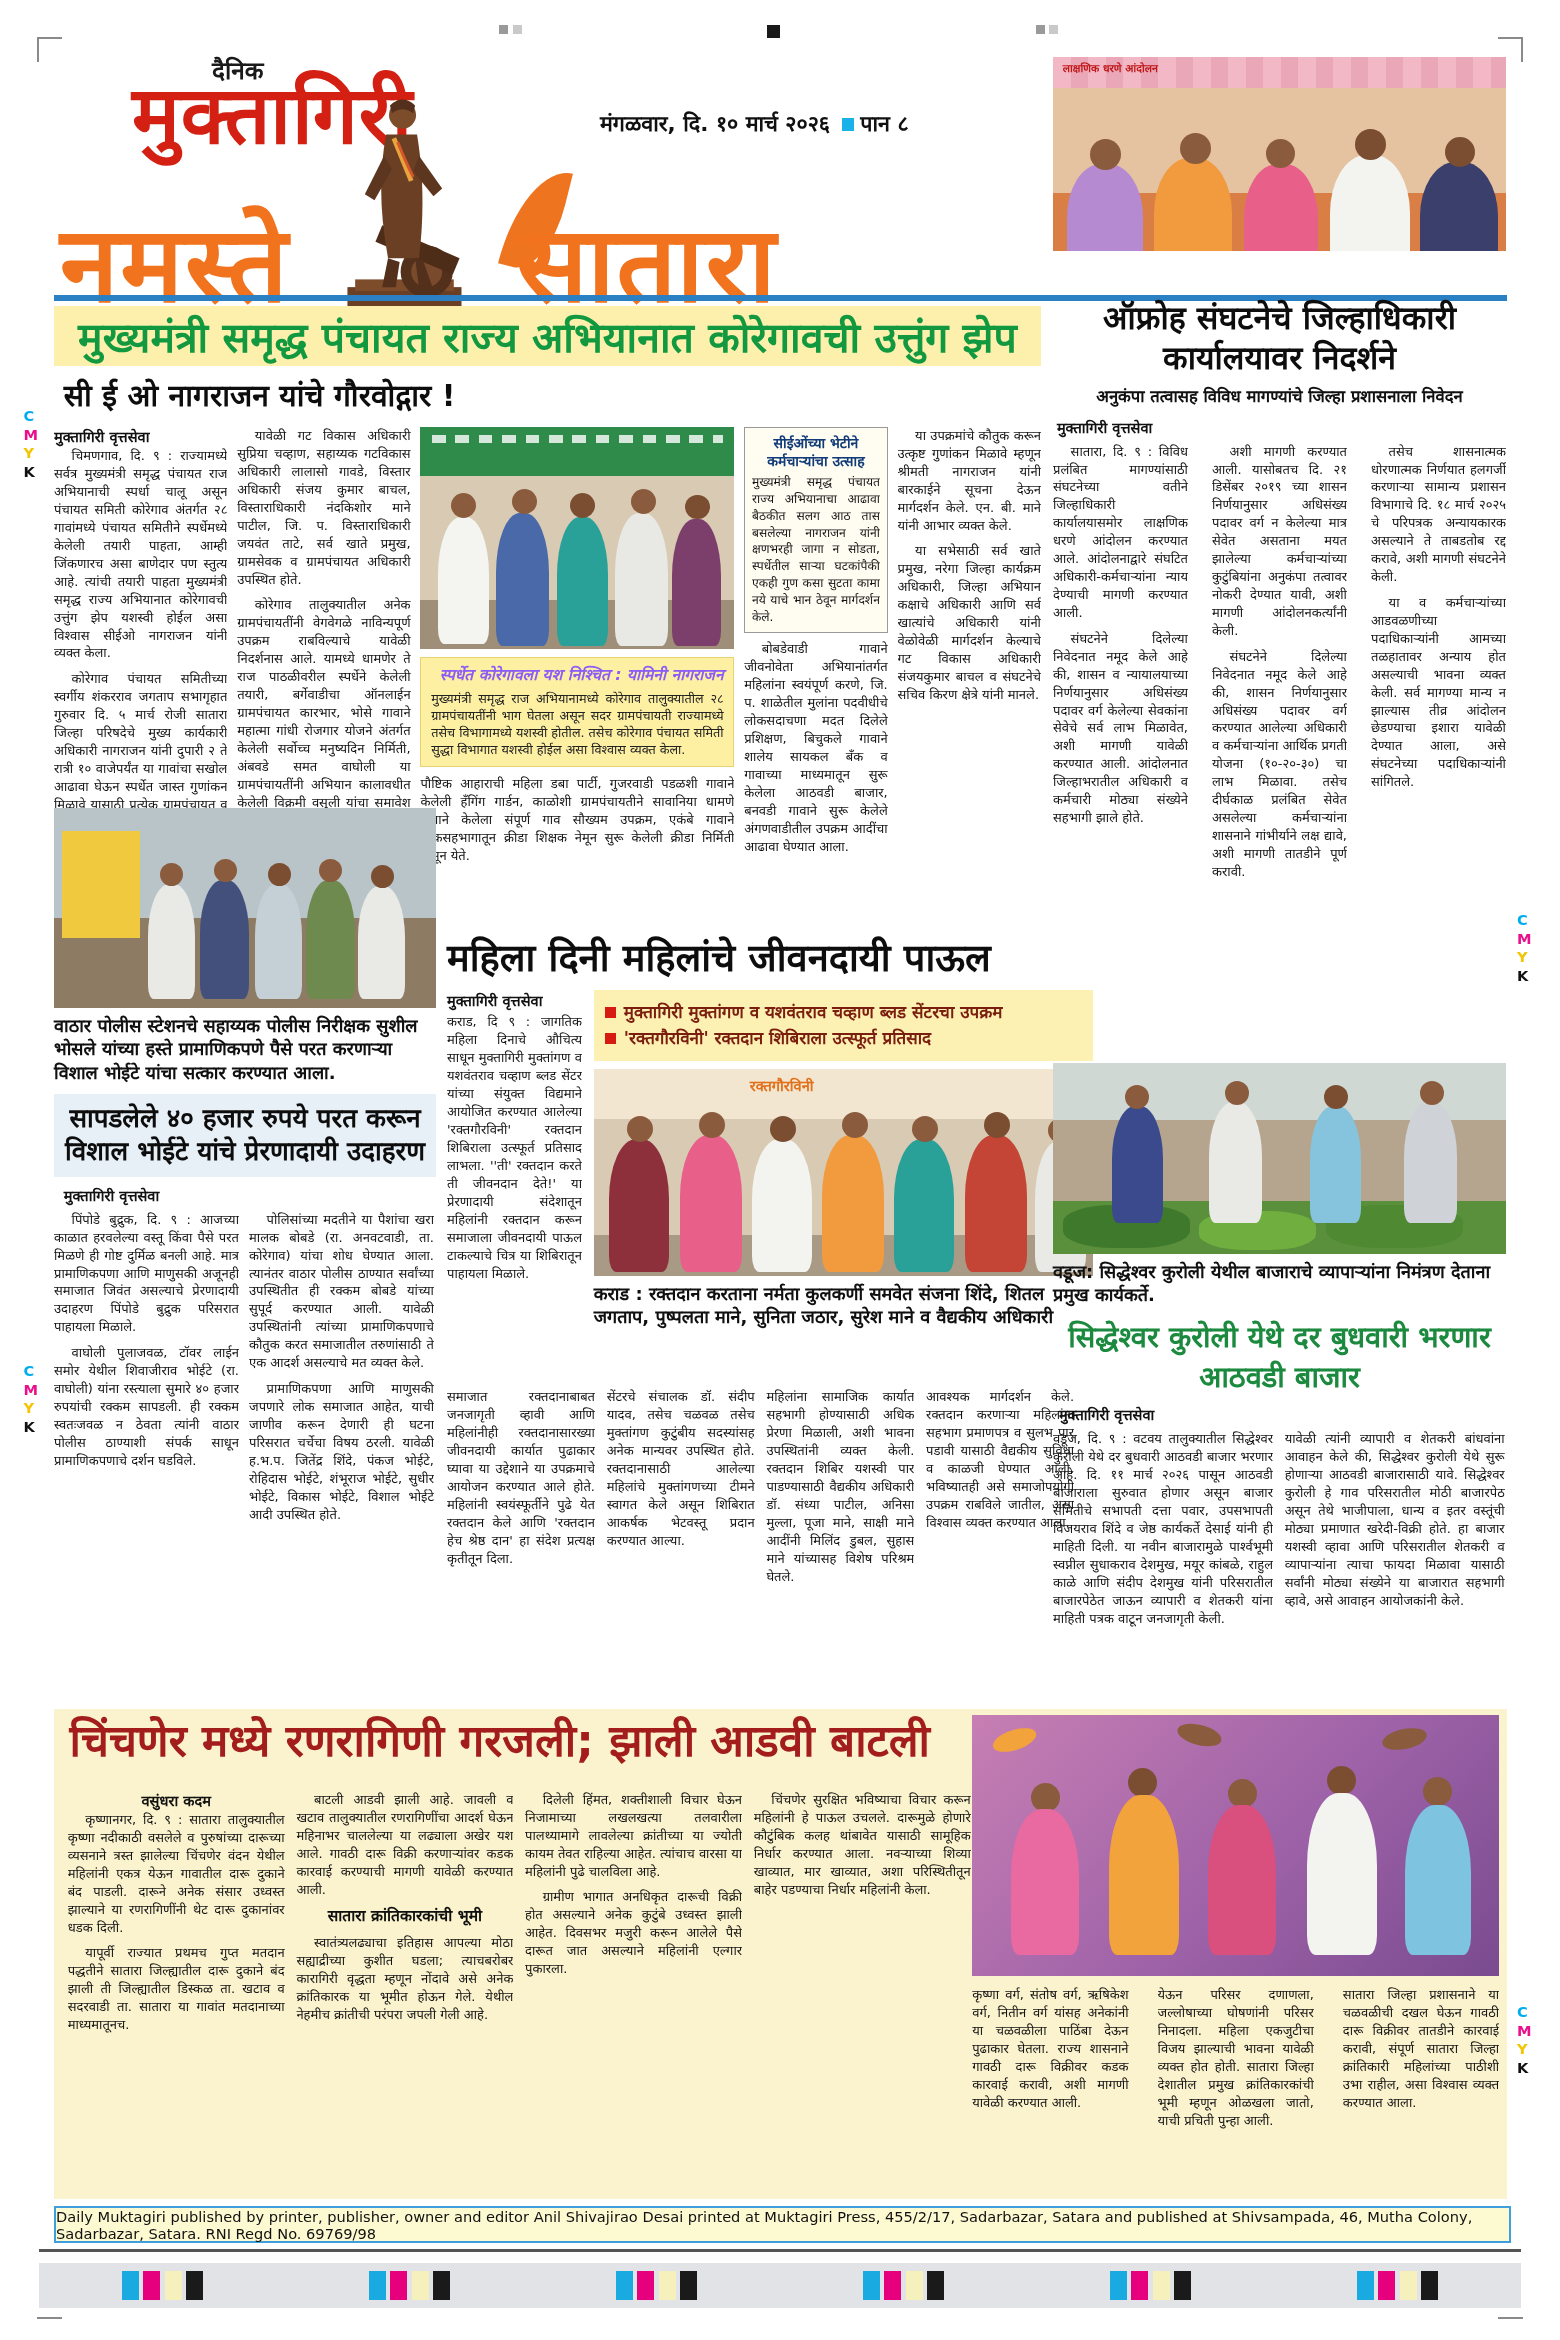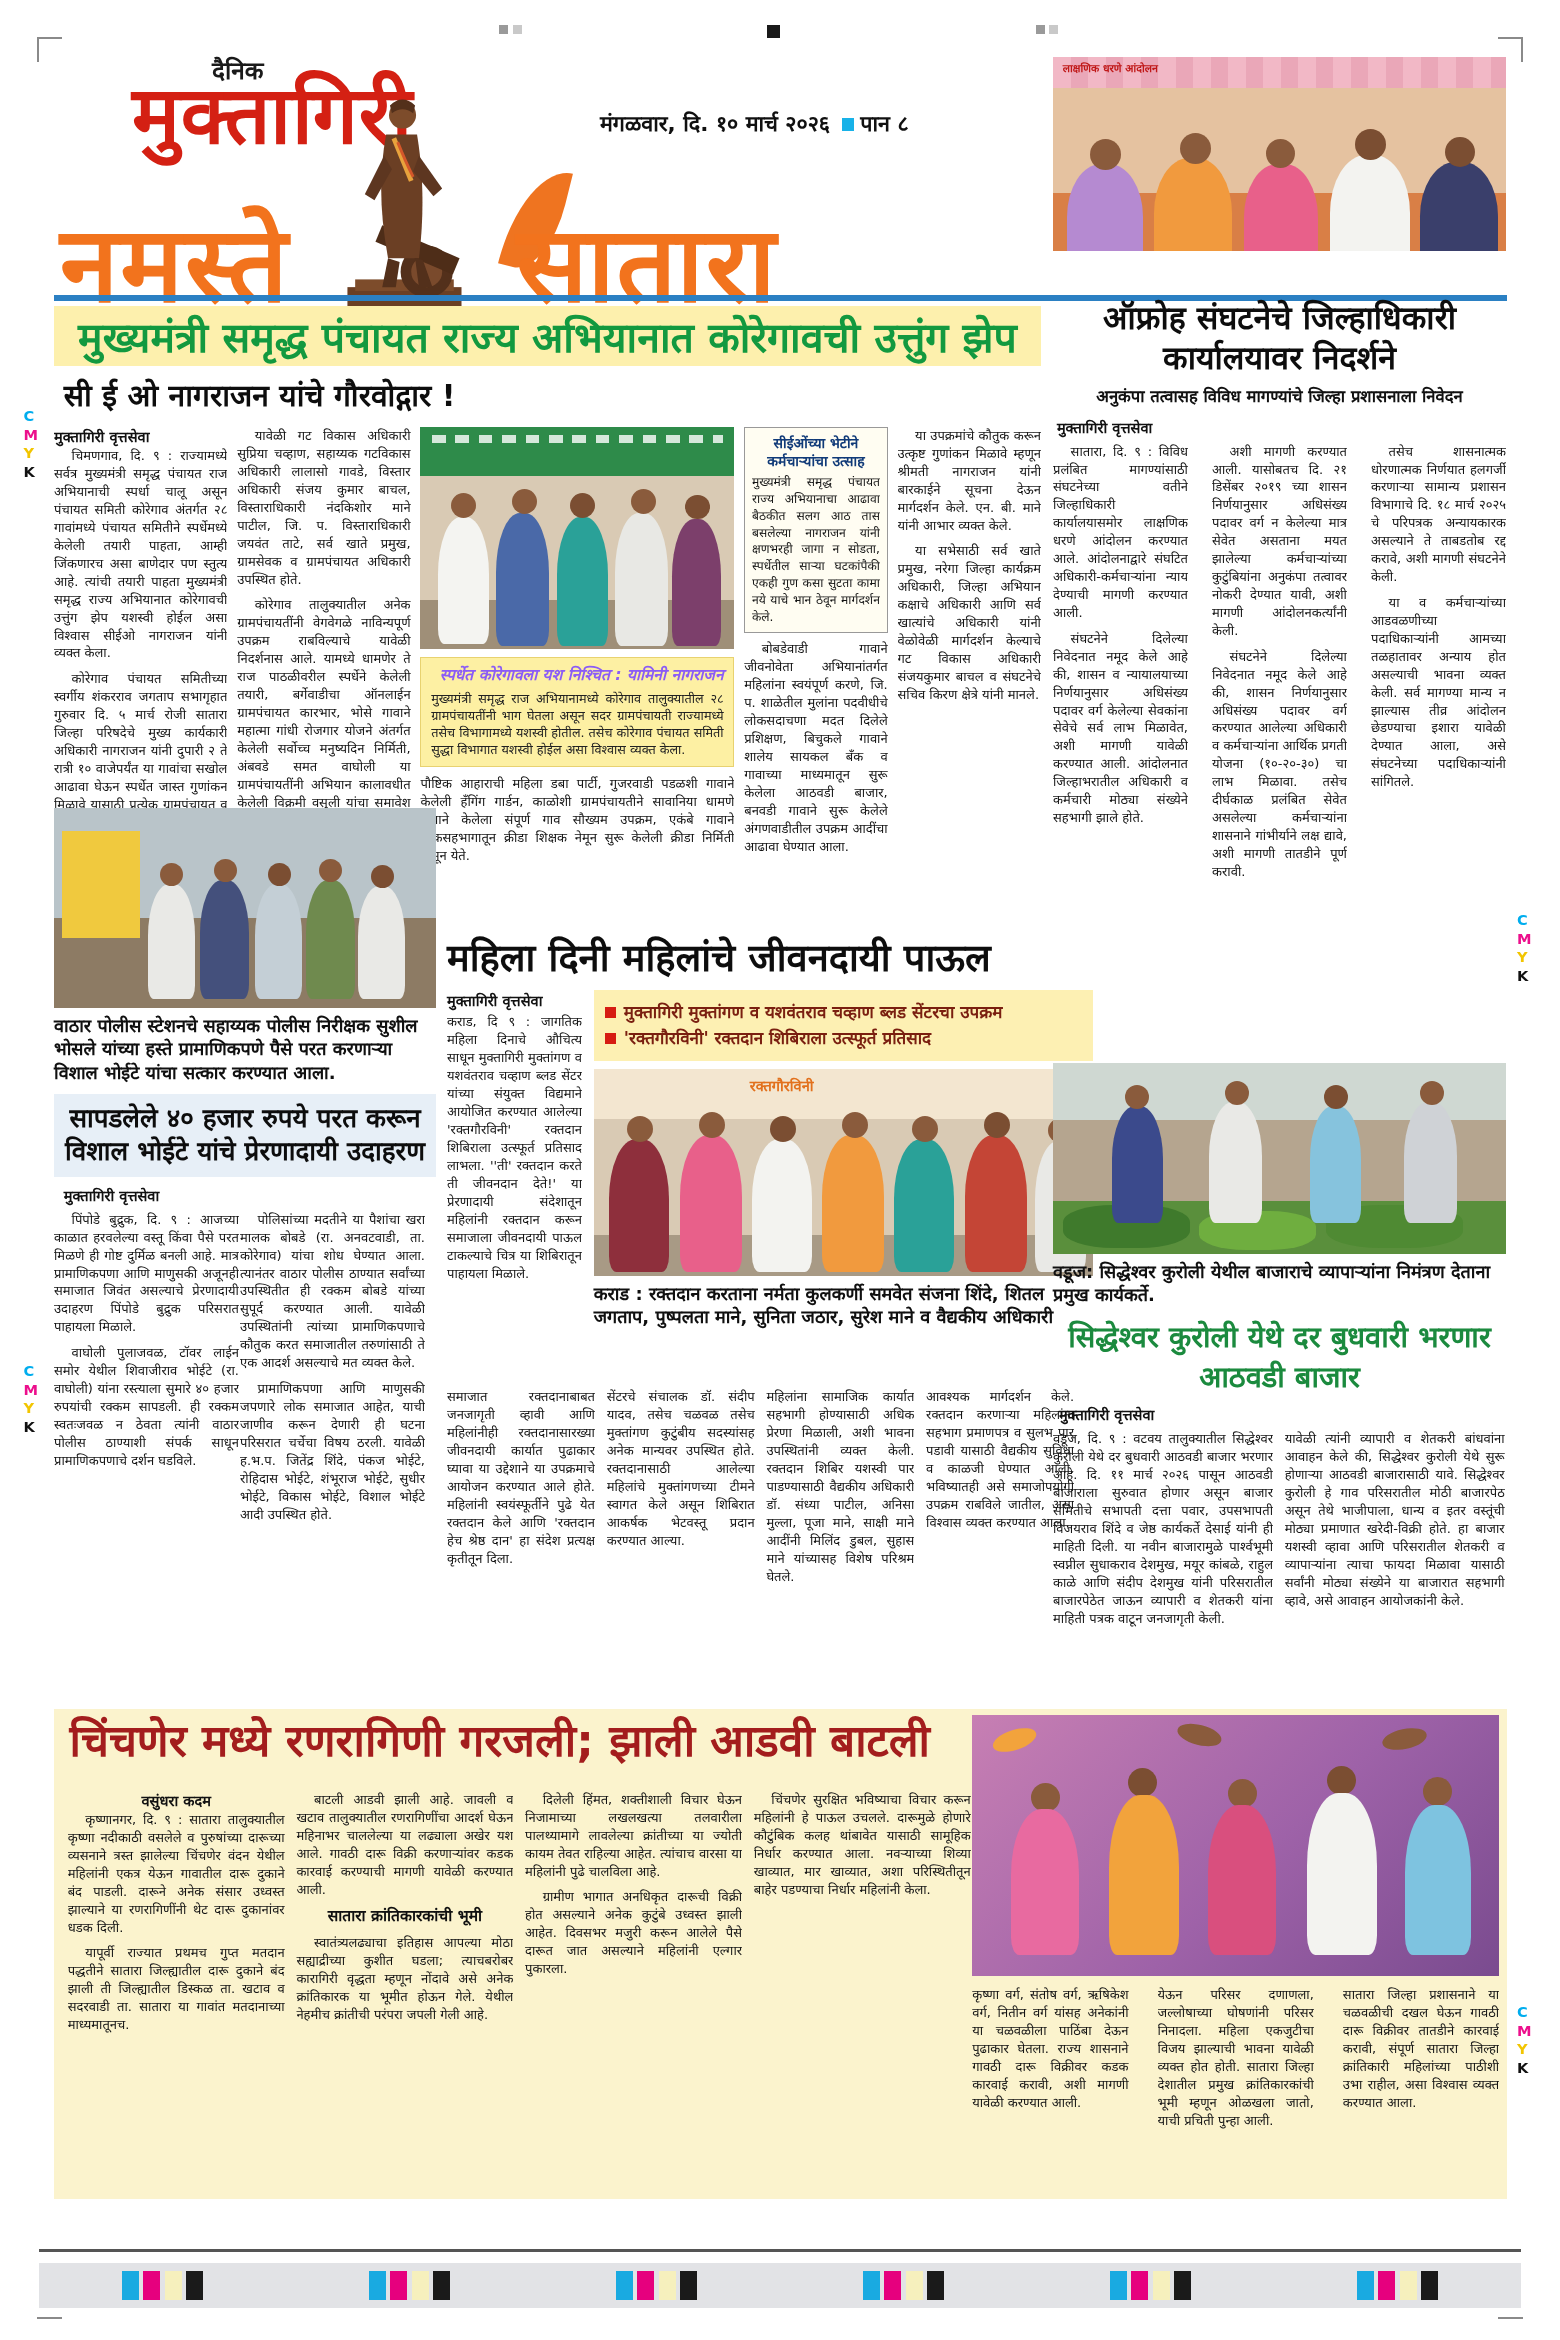--- a/index.html
+++ b/index.html
@@ -254,21 +254,21 @@
       <div class="blob torso" style="left:252px;top:72px;width:49px;height:119px;background:#6f8a4e"></div>
       <div class="blob head" style="left:265px;top:51px;width:23.4px;height:23.4px;background:#8a5b3c"></div>
       <div class="blob torso" style="left:304px;top:78px;width:47px;height:113px;background:#e9e9e6"></div>
       <div class="blob head" style="left:317px;top:57px;width:23.4px;height:23.4px;background:#7b4e32"></div>
     </div>
     <div class="caption" style="margin-top:5.9px">वाठार पोलीस स्टेशनचे सहाय्यक पोलीस निरीक्षक सुशील भोसले यांच्या हस्ते प्रामाणिकपणे पैसे परत करणाऱ्या विशाल भोईटे यांचा सत्कार करण्यात आला.</div>
     <div class="blue-hl-box" style="margin-top:9.8px">
       <div class="blue-hl">सापडलेले ४० हजार रुपये परत करून विशाल भोईटे यांचे प्रेरणादायी उदाहरण</div>
     </div>
     <div class="byline" style="margin:7.8px 0 5.9px 9.8px">मुक्तागिरी वृत्तसेवा</div>
-    <div class="flexrow" style="gap:1px">
+    <div class="flexrow" style="gap:10px">
       <div class="col" style="width:185px;height:458px">
         <p>पिंपोडे बुद्रुक, दि. ९ : आजच्या काळात हरवलेल्या वस्तू किंवा पैसे परत मिळणे ही गोष्ट दुर्मिळ बनली आहे. मात्र प्रामाणिकपणा आणि माणुसकी अजूनही समाजात जिवंत असल्याचे प्रेरणादायी उदाहरण पिंपोडे बुद्रुक परिसरात पाहायला मिळाले.</p>
         <p>वाघोली पुलाजवळ, टॉवर लाईन समोर येथील शिवाजीराव भोईटे (रा. वाघोली) यांना रस्त्याला सुमारे ४० हजार रुपयांची रक्कम सापडली. ही रक्कम स्वतःजवळ न ठेवता त्यांनी वाठार पोलीस ठाण्याशी संपर्क साधून प्रामाणिकपणाचे दर्शन घडविले.</p>
       </div>
       <div class="col" style="width:185px;height:458px">
         <p>पोलिसांच्या मदतीने या पैशांचा खरा मालक बोबडे (रा. अनवटवाडी, ता. कोरेगाव) यांचा शोध घेण्यात आला. त्यानंतर वाठार पोलीस ठाण्यात सर्वांच्या उपस्थितीत ही रक्कम बोबडे यांच्या सुपूर्द करण्यात आली. यावेळी उपस्थितांनी त्यांच्या प्रामाणिकपणाचे कौतुक करत समाजातील तरुणांसाठी ते एक आदर्श असल्याचे मत व्यक्त केले.</p>
         <p>प्रामाणिकपणा आणि माणुसकी जपणारे लोक समाजात आहेत, याची जाणीव करून देणारी ही घटना परिसरात चर्चेचा विषय ठरली. यावेळी ह.भ.प. जितेंद्र शिंदे, पंकज भोईटे, रोहिदास भोईटे, शंभूराज भोईटे, सुधीर भोईटे, विकास भोईटे, विशाल भोईटे आदी उपस्थित होते.</p>
       </div>
     </div>
   </div>
@@ -382,20 +382,23 @@
     </div>
     <div style="position:absolute;right:7.8px;top:277px;width:527px">
       <div class="flexrow" style="gap:29px">
         <div class="col" style="width:168px;height:199px">कृष्णा वर्ग, संतोष वर्ग, ऋषिकेश वर्ग, नितीन वर्ग यांसह अनेकांनी या चळवळीला पाठिंबा देऊन पुढाकार घेतला. राज्य शासनाने गावठी दारू विक्रीवर कडक कारवाई करावी, अशी मागणी यावेळी करण्यात आली.</div>
         <div class="col" style="width:168px;height:199px">येऊन परिसर दणाणला, जल्लोषाच्या घोषणांनी परिसर निनादला. महिला एकजुटीचा विजय झाल्याची भावना यावेळी व्यक्त होत होती. सातारा जिल्हा देशातील प्रमुख क्रांतिकारकांची भूमी म्हणून ओळखला जातो, याची प्रचिती पुन्हा आली.</div>
         <div class="col" style="width:168px;height:199px">सातारा जिल्हा प्रशासनाने या चळवळीची दखल घेऊन गावठी दारू विक्रीवर तातडीने कारवाई करावी, संपूर्ण सातारा जिल्हा क्रांतिकारी महिलांच्या पाठीशी उभा राहील, असा विश्वास व्यक्त करण्यात आला.</div>
       </div>
     </div>
   </div>
 
+  <div class="imprint">
+    <span>Daily Muktagiri published by printer, publisher, owner and editor Anil Shivajirao Desai printed at Muktagiri Press, 455/2/17, Sadarbazar, Satara and published at Shivsampada, 46, Mutha Colony, Sadarbazar, Satara. RNI Regd No. 69769/98</span>
+  </div>
   <div class="greyrule"></div>
   <div class="colorbar">
     <div class="cb-group">
         <div class="cb cb1"></div>
         <div class="cb cb2"></div>
         <div class="cb cb3"></div>
         <div class="cb cb4"></div>
       </div>
     <div class="cb-group">
         <div class="cb cb1"></div>

